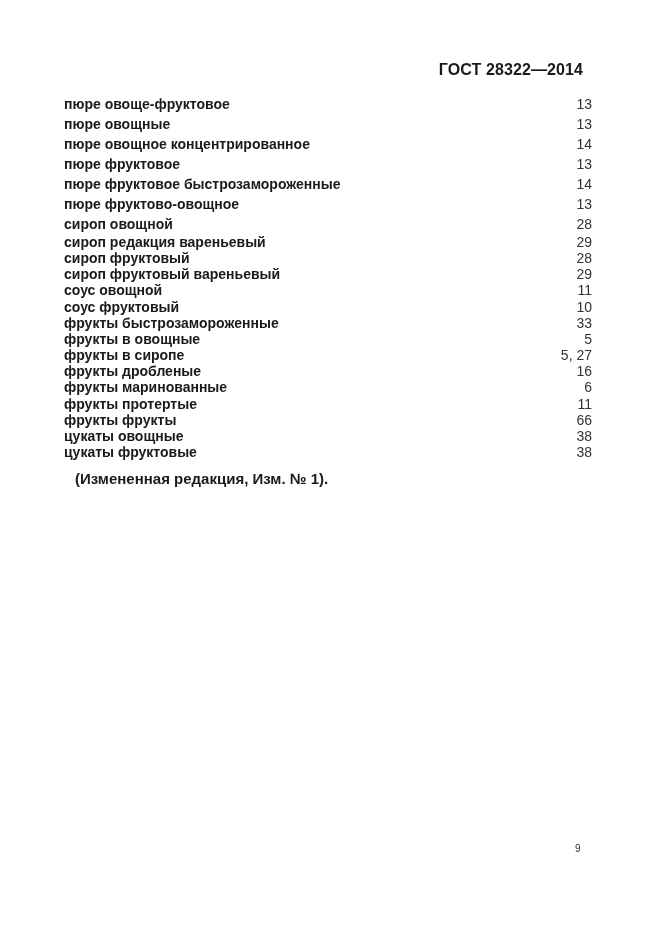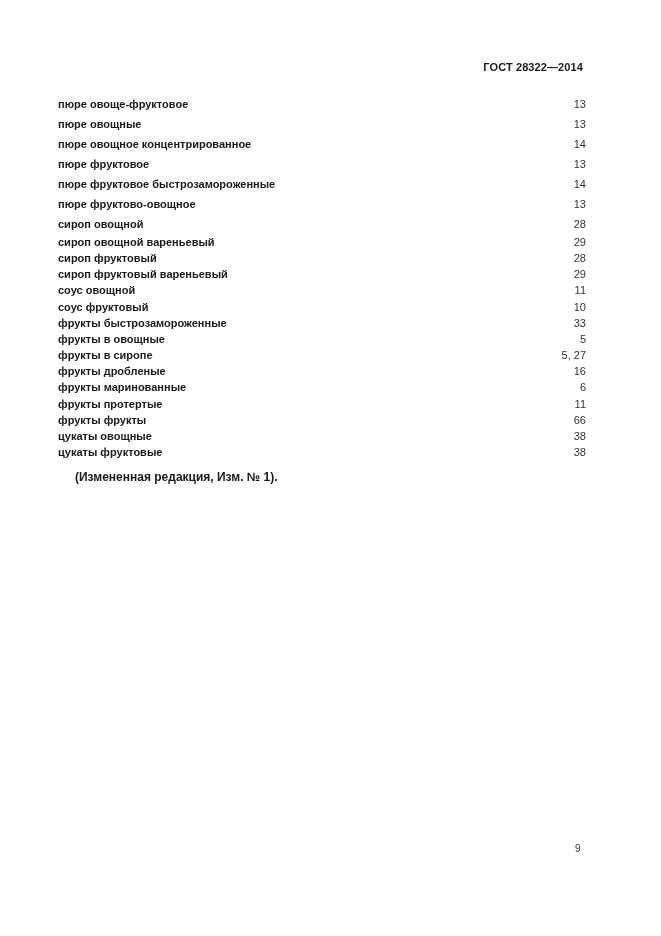--- a/index.html
+++ b/index.html
@@ -2,32 +2,32 @@
 <html><head>
   <meta charset="utf-8">
   <style>
     html, body { margin: 0; padding: 0; background: #ffffff; }
     body {
       width: 661px; height: 936px; position: relative; overflow: hidden;
       font-family: "Liberation Sans", sans-serif; color: #1a1a1a;
     }
     .header {
       position: absolute; top: 61px; right: 78px;
-      font-size: 11px; font-weight: bold; letter-spacing: 0.1px;
+      font-size: 16px; font-weight: bold; letter-spacing: 0.1px;
     }
     .index-list { position: absolute; left: 50px; top: 97px; width: 528px; }
     .row {
-      position: absolute; left: 8px; width: 528px; height: 14px;
-      font-size: 11px; line-height: 14px;
+      position: absolute; left: 14px; width: 528px; height: 14px;
+      font-size: 14px; line-height: 14px;
     }
     .term { position: absolute; left: 0; font-weight: bold; }
     .page { position: absolute; right: 0; font-weight: normal; color: #333; }
     .note {
       position: absolute; left: 75px; top: 470px;
-      font-size: 12px; font-weight: bold;
+      font-size: 15px; font-weight: bold;
     }
     .page-number {
       position: absolute; left: 575px; top: 843px; font-size: 10px; color: #333;
     }
   </style>
 </head>
 <body>
 
 <div class="header">ГОСТ 28322—2014</div>
 
@@ -54,21 +54,21 @@
     </div>
   <div class="row" style="top:100px">
       <span class="term">пюре фруктово-овощное</span>
       <span class="page">13</span>
     </div>
   <div class="row" style="top:120px">
       <span class="term">сироп овощной</span>
       <span class="page">28</span>
     </div>
   <div class="row" style="top:138px">
-      <span class="term">сироп овощной вареньевый</span>
+      <span class="term">сироп редакция вареньевый</span>
       <span class="page">29</span>
     </div>
   <div class="row" style="top:154px">
       <span class="term">сироп фруктовый</span>
       <span class="page">28</span>
     </div>
   <div class="row" style="top:170px">
       <span class="term">сироп фруктовый вареньевый</span>
       <span class="page">29</span>
     </div>

